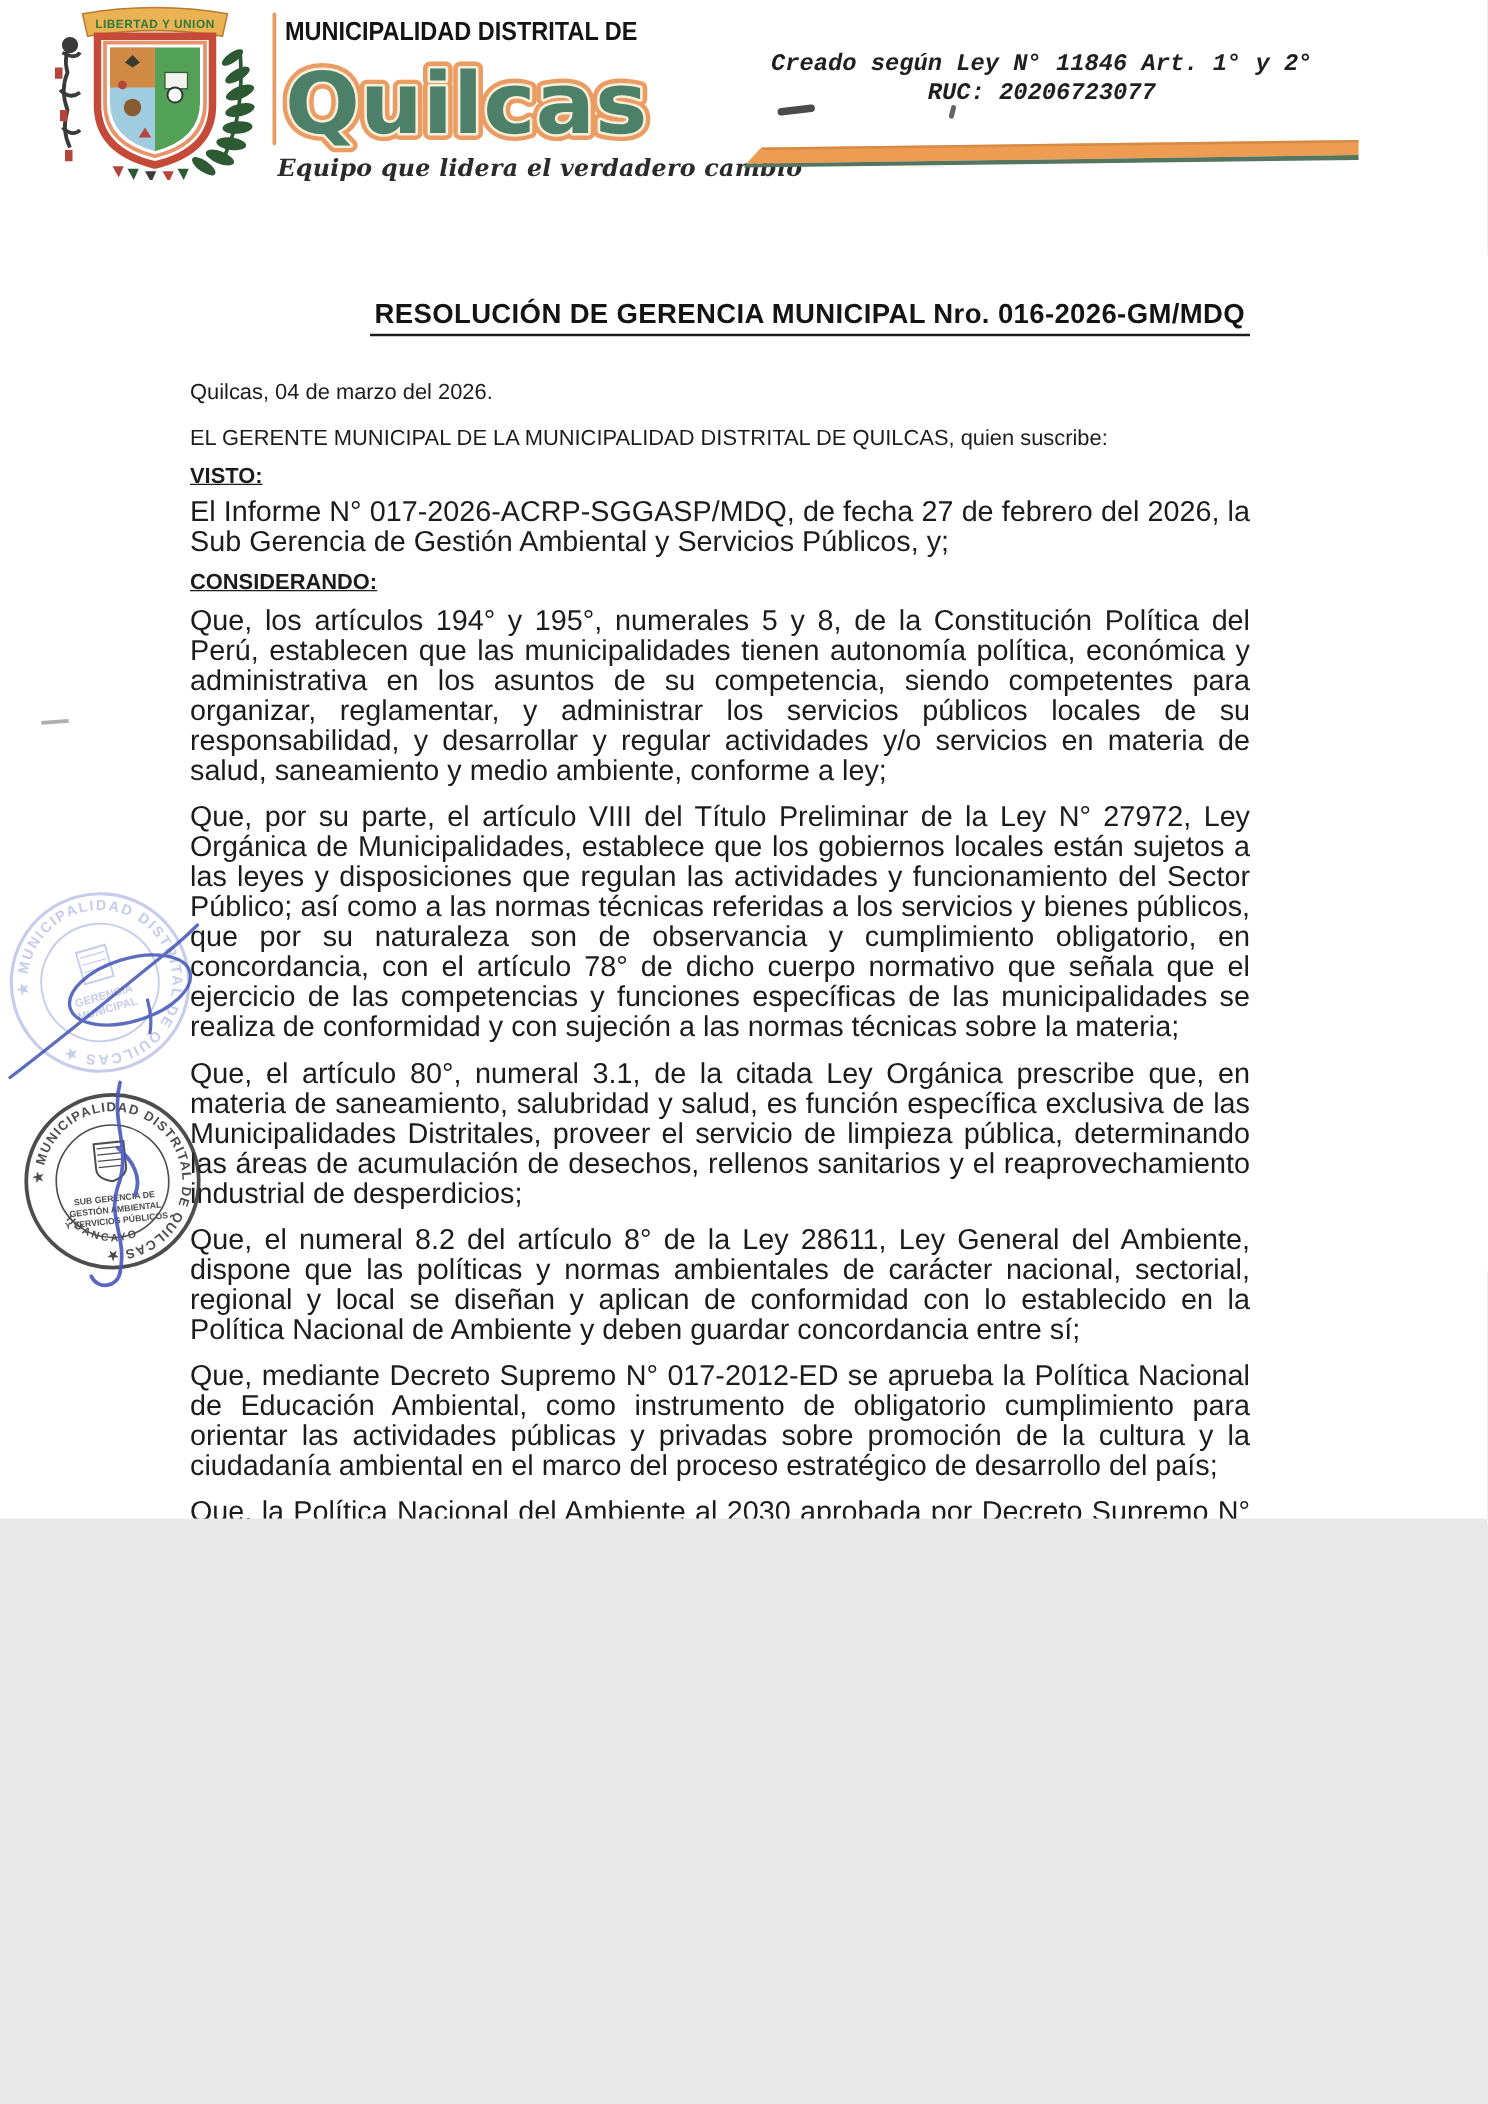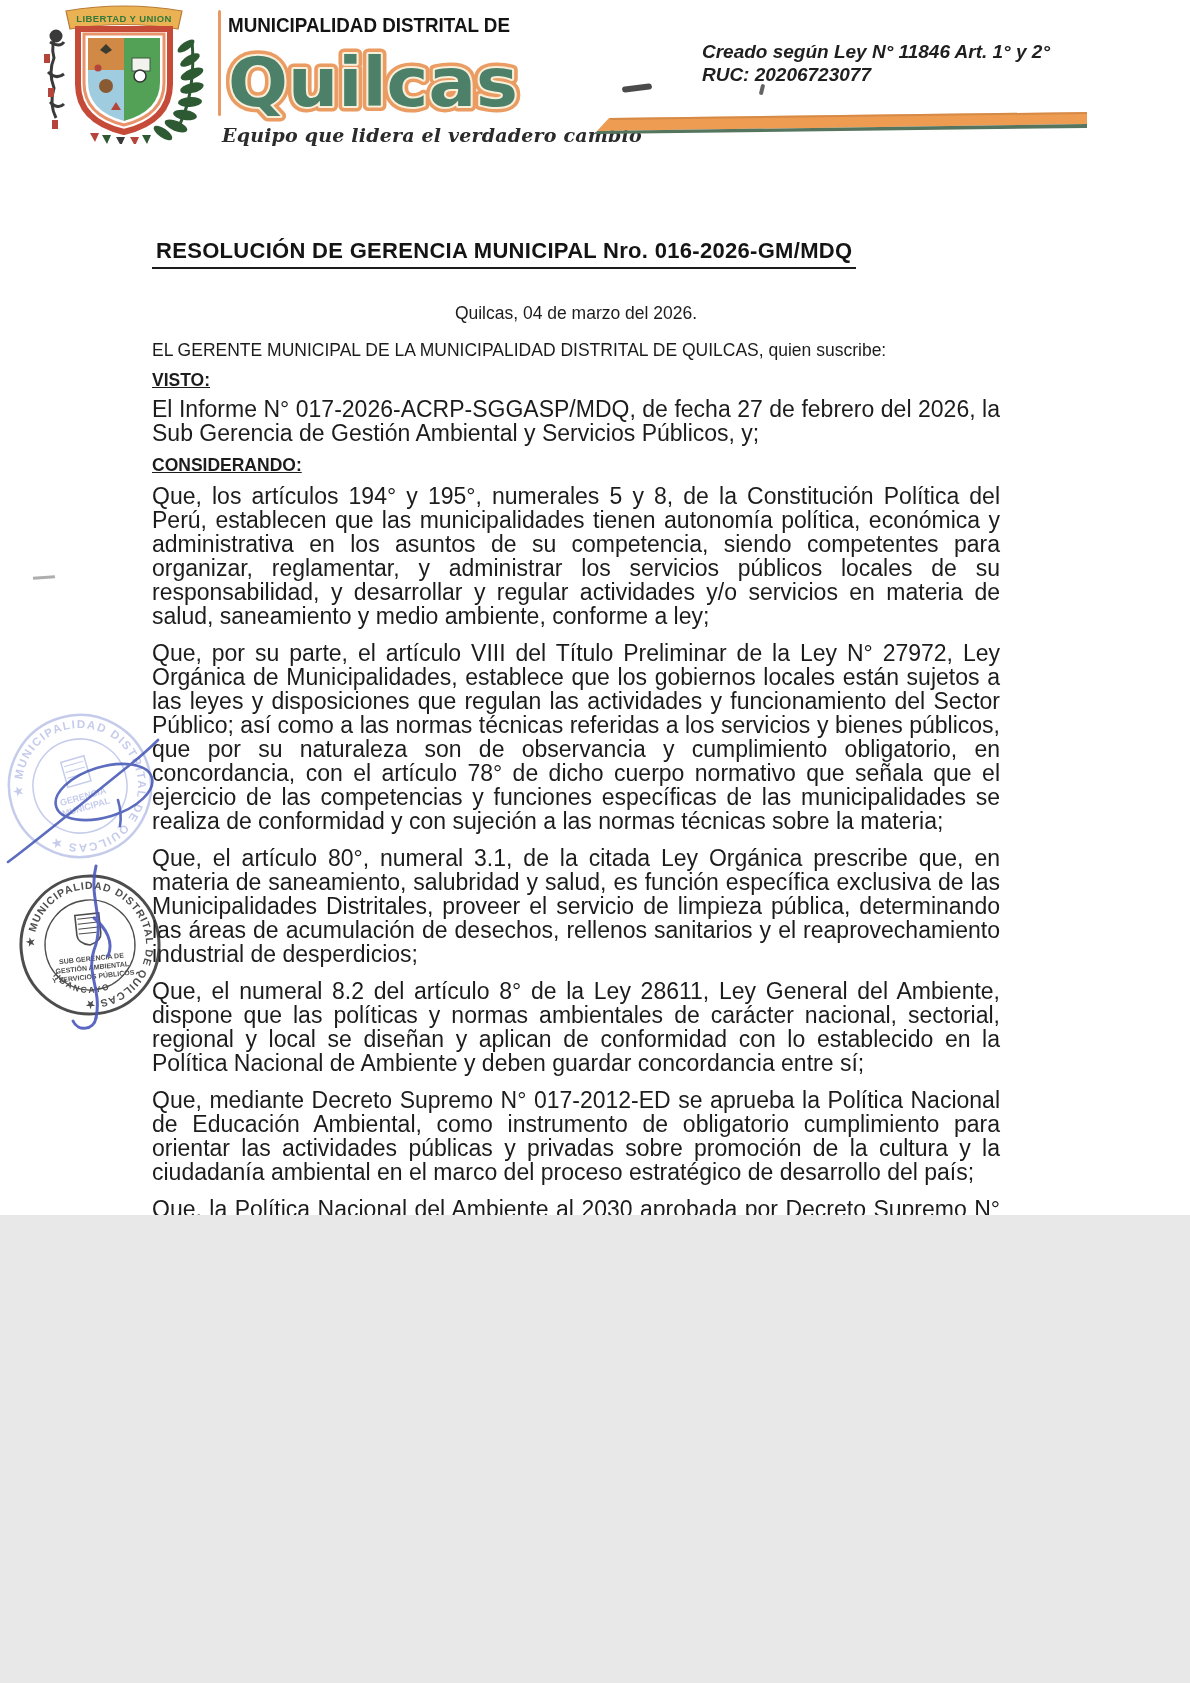--- a/index.html
+++ b/index.html
@@ -11,37 +11,37 @@
   
   .crest-svg{position:absolute;left:28px;top:2px;width:192px;height:142px;}
   .divider{position:absolute;left:218px;top:10px;width:3px;height:106px;background:#e89a62;border-radius:2px;}
   .logo-svg{position:absolute;left:226px;top:10px;width:300px;height:118px;}
   .tagline{
     position:absolute;left:222px;top:124px;width:300px;
     font-family:"DejaVu Serif",serif;font-style:italic;font-weight:bold;
     font-size:19px;color:#2b2b2b;letter-spacing:.2px;white-space:nowrap;
   }
   .legal{
-    position:absolute;right:140px;top:40px;text-align:left;
-    font-family:Liberation Sans, sans-serif;font-style:italic;font-weight:bold;
+    position:absolute;right:140px;top:40px;text-align:center;
+    font-family:Liberation Mono, monospace;font-style:italic;font-weight:bold;
     font-size:19px;line-height:23px;color:#1f1f1f;
   }
   .bar-svg{position:absolute;left:595px;top:110px;width:492px;height:26px;}
   .ink-dash-a{position:absolute;left:622px;top:85px;width:30px;height:6px;background:#2b2b2b;border-radius:3px;transform:rotate(-7deg);opacity:.85;}
   .ink-comma{position:absolute;left:760px;top:84px;width:4px;height:11px;background:#3c3c3c;border-radius:2px;transform:rotate(14deg);opacity:.8;}
   .margin-dash{position:absolute;left:33px;top:576px;width:22px;height:3px;background:#9a9a9a;transform:rotate(-4deg);opacity:.8;}
   .edge-line{position:absolute;left:9px;top:1549px;width:2px;height:125px;background:#d5d8d4;opacity:.7;}
   
   .content{position:absolute;left:152px;top:238px;width:848px;}
-  .doc-title-wrap{text-align:left;margin-bottom:34px;}
+  .doc-title-wrap{text-align:right;margin-bottom:34px;}
   .doc-title{
     display:inline-block;font-size:22px;font-weight:700;letter-spacing:.3px;color:#141414;
     border-bottom:2.5px solid #1c1c1c;padding:0 4px 3px 4px;
   }
-  .dateline{text-align:center;font-size:17.5px;margin-bottom:16px;}
+  .dateline{text-align:left;font-size:17.5px;margin-bottom:16px;}
   .issuer{font-size:17.5px;font-weight:400;margin-bottom:9px;}
   .sec-head{font-size:17.5px;font-weight:700;margin-bottom:6px;text-decoration:underline;}
   .para{
     font-size:23px;line-height:24px;text-align:justify;margin:0 0 13px 0;
   }
   .visto-para{margin-bottom:10px;}
   .considerando-head{margin-top:2px;margin-bottom:8px;}
   
   .stamp-blue{position:absolute;left:0px;top:703px;width:170px;height:170px;}
   .sig-blue{position:absolute;left:0px;top:700px;width:200px;height:185px;}

